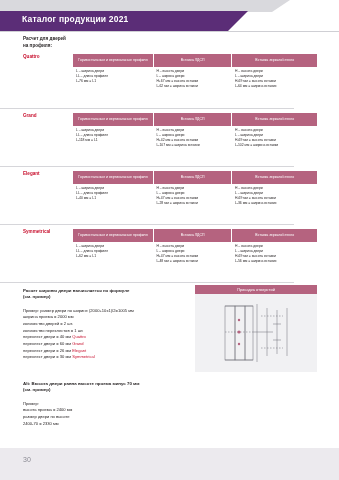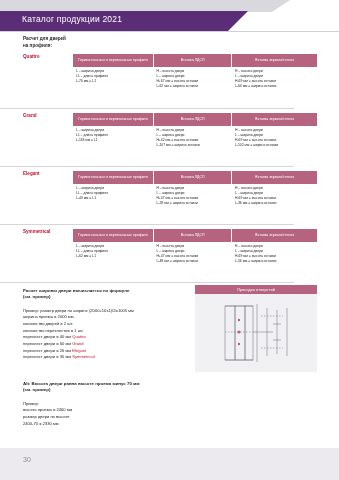--- a/index.html
+++ b/index.html
@@ -6,21 +6,21 @@
   body{
     width:339px;height:480px;
     background:#ffffff;
     font-family:"Liberation Sans", sans-serif;
     color:#231f20;
     overflow:hidden;
     position:relative;
   }
 
   
-  .header{position:absolute;top:0;left:0;width:339px;height:31px;}
+  .header{position:absolute;top:0;left:0;width:339px;height:31px;font-weight:bold;}
   .hdr-grey{
     position:absolute;top:0;left:0;width:290px;height:12px;
     background:#d9d9dd;
     clip-path:polygon(0 0,290px 0,272px 12px,0 12px);
   }
   .hdr-purple{
     position:absolute;top:11px;left:0;width:248px;height:20px;
     background:#5b2d77;
     clip-path:polygon(0 0,248px 0,228px 20px,0 20px);
   }

